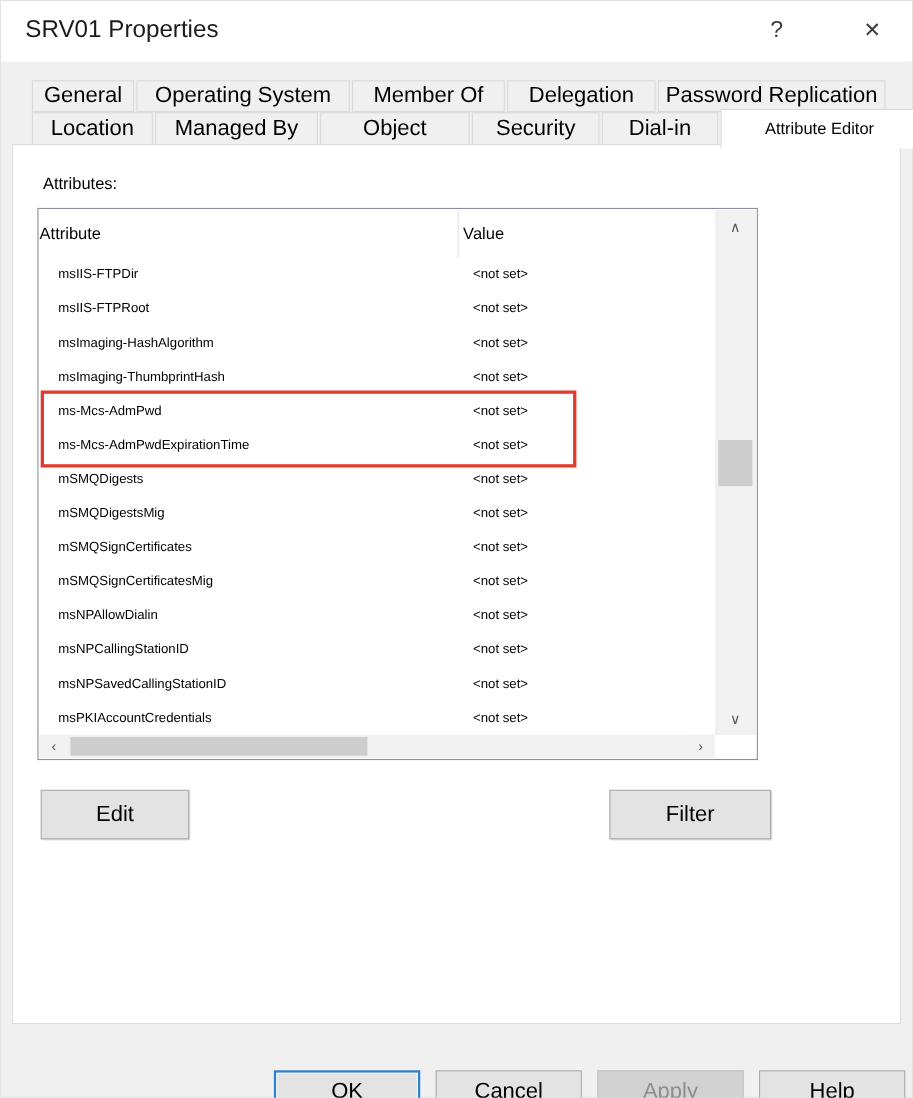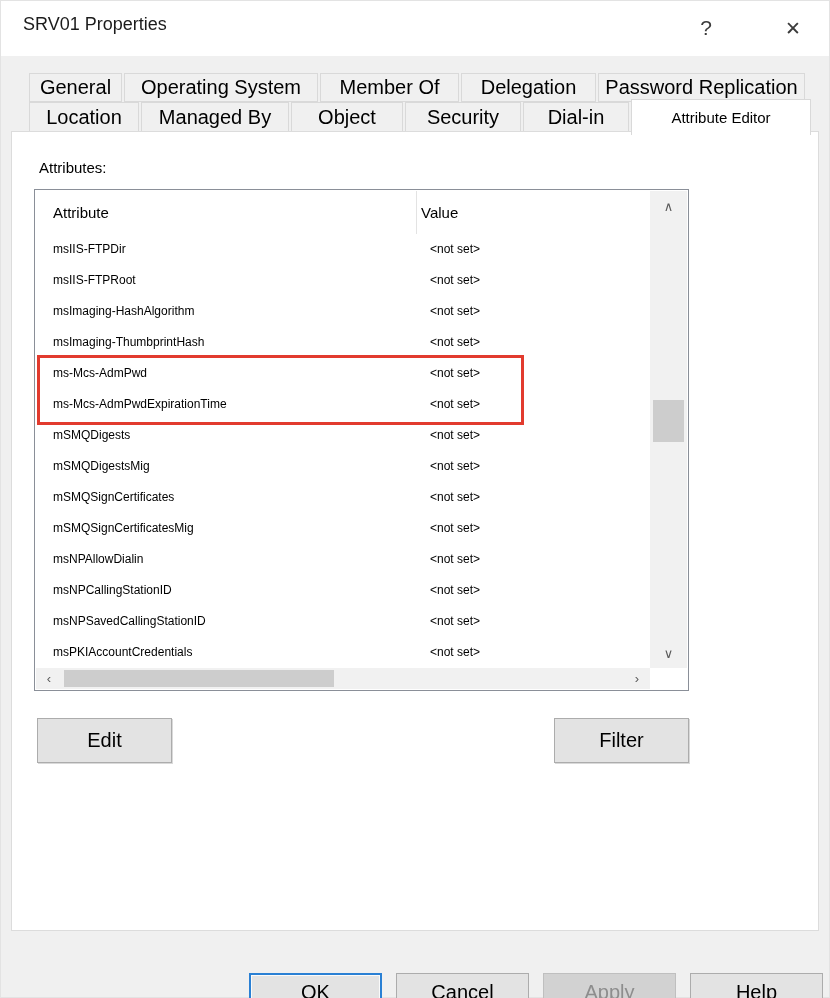--- a/index.html
+++ b/index.html
@@ -17,21 +17,21 @@
     background:#f0f0f0;
   }
 
   
   .titlebar {
     position:absolute; left:0; top:0; right:0; height:55px;
     background:#ffffff;
   }
   .title-text {
     position:absolute; left:22px; top:13px;
-    font-size:18px; color:#1b1b1b;
+    font-size:22px; color:#1b1b1b;
   }
   .tb-btn {
     position:absolute; top:8px; width:34px; height:38px;
     display:flex; align-items:center; justify-content:center;
     font-size:21px; color:#3b3b3b; font-weight:300; cursor:default;
   }
   .tb-help  { left:688px; }
   .tb-close { left:775px; font-size:19px; }
 
   
@@ -45,21 +45,21 @@
     font-size:20px; white-space:nowrap; overflow:hidden;
     padding:0 4px;
   }
   .tabrow1 .tab:nth-child(1){width:93px}
   .tabrow1 .tab:nth-child(2){width:194px}
   .tabrow1 .tab:nth-child(3){width:139px}
   .tabrow1 .tab:nth-child(4){width:135px}
   .tabrow1 .tab:nth-child(5){width:207px}
   .tabrow2 .tab:nth-child(1){width:110px}
   .tabrow2 .tab:nth-child(2){width:148px}
-  .tabrow2 .tab:nth-child(3){width:112px}
+  .tabrow2 .tab:nth-child(3){width:136px}
   .tabrow2 .tab:nth-child(4){width:116px}
   .tabrow2 .tab:nth-child(5){width:106px}
   .tabrow2 .tab:nth-child(6){width:180px}
   .tab.active {
     background:#ffffff;
     border-bottom:none;
     height:36px; margin-top:-3px;
     position:relative; z-index:3;
     font-size:15px;
   }
@@ -76,21 +76,21 @@
 
   
   .listbox {
     position:absolute; left:33px; top:188px; width:655px; height:502px;
     background:#ffffff; border:1px solid #8a8f98; z-index:2;
   }
   .list-header {
     position:absolute; left:1px; top:1px; right:38px; height:43px;
     display:flex; background:#ffffff; font-size:15px;
   }
-  .col-attr { width:380px; padding-left:17px; display:flex; align-items:center; }
+  .col-attr { width:380px; display:flex; align-items:center; }
   .col-val  { flex:1; padding-left:4px; display:flex; align-items:center; border-left:1px solid #e3e3e3; }
   .rows {
     position:absolute; left:1px; top:44px; right:38px; bottom:22px;
     overflow:hidden; font-size:12px;
   }
   .lrow { display:flex; height:31px; line-height:31px; white-space:nowrap; }
   .lrow .c1 { width:380px; padding-left:17px; overflow:hidden; }
   .lrow .c2 { flex:1; padding-left:14px; }
 
   
@@ -123,21 +123,21 @@
   .btn {
     position:absolute;
     background:#e3e3e3;
     border:1px solid #acacac;
     box-shadow:1px 1px 0 rgba(0,0,0,0.15);
     font-size:20px; color:#000;
     display:flex; align-items:center; justify-content:center;
     cursor:default; z-index:4;
   }
   .btn-edit   { left:36px;  top:717px; width:135px; height:45px; }
-  .btn-filter { left:553px; top:717px; width:135px; height:45px; }
+  .btn-filter { left:553px; top:717px; width:147px; height:45px; }
 
   .btn-bottom { top:972px; width:133px; height:38px; box-shadow:none; }
   .btn-ok     { left:248px; border:2px solid #2a80d4; box-shadow:inset 0 0 0 1px #fafafa; }
   .btn-cancel { left:395px; }
   .btn-apply  { left:542px; background:#d2d2d2; border-color:#bfbfbf; color:#8d8d8d; }
   .btn-help   { left:689px;text-align:center; }
 </style>
 </head>
 <body>
 

